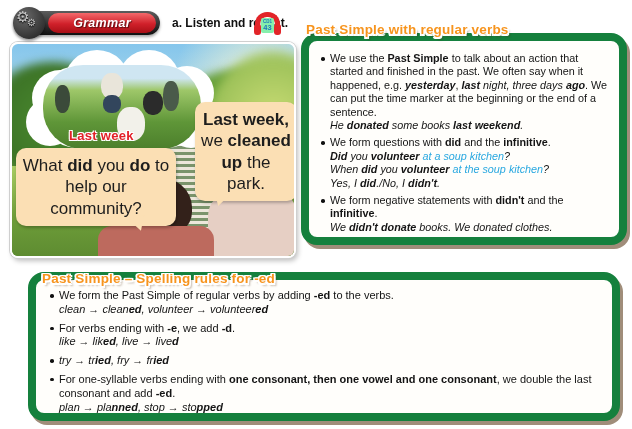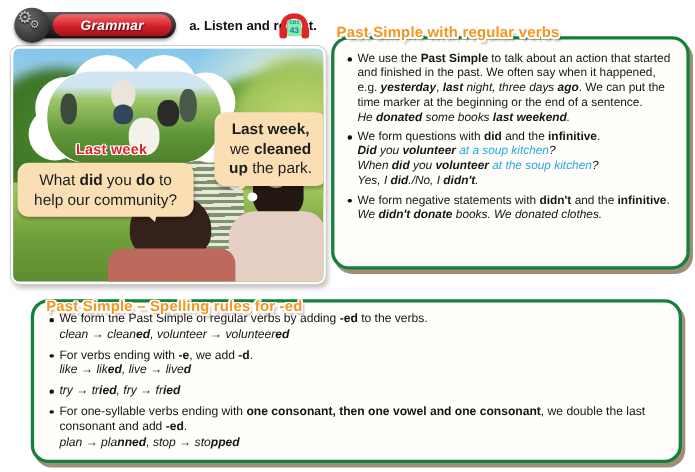--- a/index.html
+++ b/index.html
@@ -84,31 +84,31 @@
   .bag1{left:74px;top:42px;width:28px;height:34px;background:#f2f1ea}
   .bag2{left:100px;top:26px;width:20px;height:24px;background:#2b2b2b}
   .f4{left:120px;top:16px;width:16px;height:30px;background:#4a5a4a}
   .cloud-label{position:absolute;left:26px;bottom:6px;font-size:13px;font-weight:bold;color:#e32028;
     text-shadow:-1px -1px 0 #fff,1px -1px 0 #fff,-1px 1px 0 #fff,1px 1px 0 #fff;letter-spacing:.3px}
   .dot{position:absolute;background:#fff;border-radius:50%;z-index:5}
   .d1{left:196px;top:118px;width:14px;height:11px}
   .d2{left:213px;top:131px;width:9px;height:8px}
   
   .bubble{position:absolute;z-index:6;background:#fbdfb4;border-radius:10px;color:#1d1d1d;
-    font-size:14px;line-height:1.25;text-align:center;padding:7px 6px;
+    font-size:17px;line-height:1.25;text-align:center;padding:7px 6px;
     box-shadow:1px 2px 3px rgba(0,0,0,.25)}
   .bubble::after{content:"";position:absolute;width:0;height:0;border:8px solid transparent;
     border-top:14px solid #fbdfb4}
   .bubble-r{left:183px;top:58px;width:90px}
   .bubble-r::after{bottom:-13px;left:16px;transform:rotate(16deg)}
   .bubble-l{left:4px;top:104px;width:148px}
   .bubble-l::after{bottom:-13px;right:28px;transform:rotate(-18deg)}
 
   
-  .rulebox{position:absolute;background:#fffefb;border:3px solid #15803d;border-radius:16px;
+  .rulebox{position:absolute;background:#fffefb;border:8px solid #15803d;border-radius:16px;
     box-shadow:3px 4px 0 rgba(82,47,12,.55);box-sizing:border-box;z-index:2}
   .gbox{left:301px;top:33px;width:326px;height:212px;padding:11px 8px 4px 10px}
   .sbox{left:28px;top:272px;width:592px;height:149px;padding:9px 10px 4px 12px}
   .box-title{position:absolute;z-index:6;font-weight:bold;font-size:13.5px;color:#f7941d;letter-spacing:.2px;
     text-shadow:-1.5px -1.5px 0 #fff,1.5px -1.5px 0 #fff,-1.5px 1.5px 0 #fff,1.5px 1.5px 0 #fff,
       -1.5px 0 0 #fff,1.5px 0 0 #fff,0 -1.5px 0 #fff,0 1.5px 0 #fff,
       2.5px 3px 2px rgba(70,35,0,.35)}
   .gbox-title{left:306px;top:22px}
   .sbox-title{left:42px;top:271px}
   .bullet{position:relative;padding-left:11px;margin-bottom:4px;font-size:10.8px;line-height:13.4px;color:#141414}

